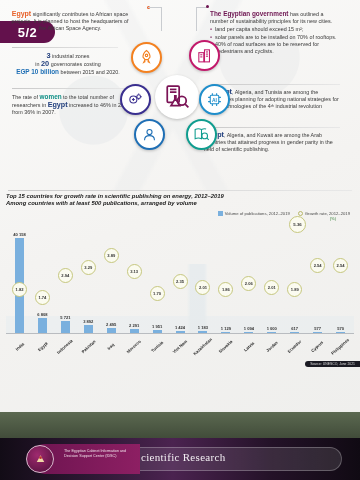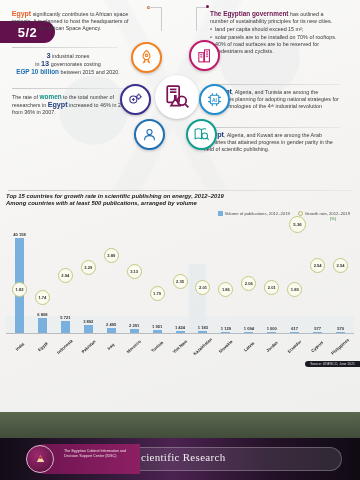--- a/index.html
+++ b/index.html
@@ -122,21 +122,21 @@
     <div class="ln" style="left:196px;top:7px;width:12px;height:1px;"></div>
     <div class="dot" style="left:206px;top:5px;background:#6d1450;"></div>
 
     <div class="txt" style="left:10px;top:10px;width:120px;text-align:center;">
       <b class="org">Egypt</b><span> significantly contributes to African space projects. It is planned to host the headquarters of the African Space Agency.</span>
     </div>
     <div class="hr" style="left:12px;top:47px;width:106px;"></div>
 
     <div class="txt" style="left:12px;top:52px;width:112px;text-align:center;">
       <span class="bignum">3</span><span> industrial zones</span><br>
-      <span>in </span><span class="bignum">13</span><span> governorates costing</span><br>
+      <span>in </span><span class="bignum">20</span><span> governorates costing</span><br>
       <b class="blu">EGP 10 billion</b><span> between 2015 and 2020.</span>
     </div>
     <div class="hr" style="left:12px;top:88px;width:118px;"></div>
 
     <div class="txt" style="left:12px;top:93px;width:130px;">
       <span>The rate of </span><b class="teal">women</b><span> to the total number of researchers in </span><span class="big">Egypt</span><span> increased to 46% in 2018 from 36% in 2007.</span>
     </div>
 
     <div class="txt right" style="left:210px;top:10px;width:130px;">
       <b class="pur">The Egyptian government</b><span> has outlined a number of sustainability principles for its new cities.</span>

